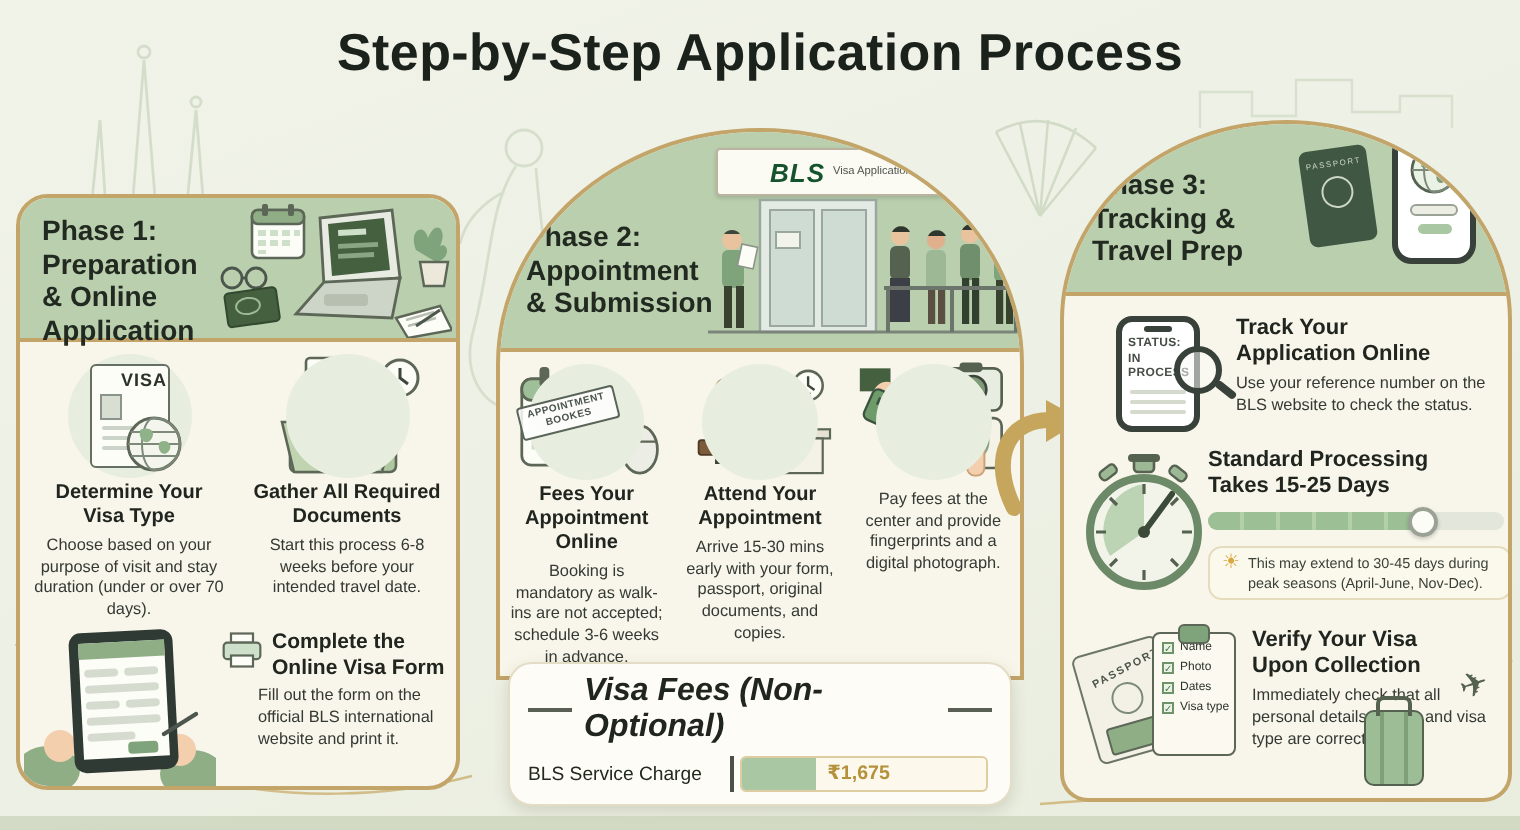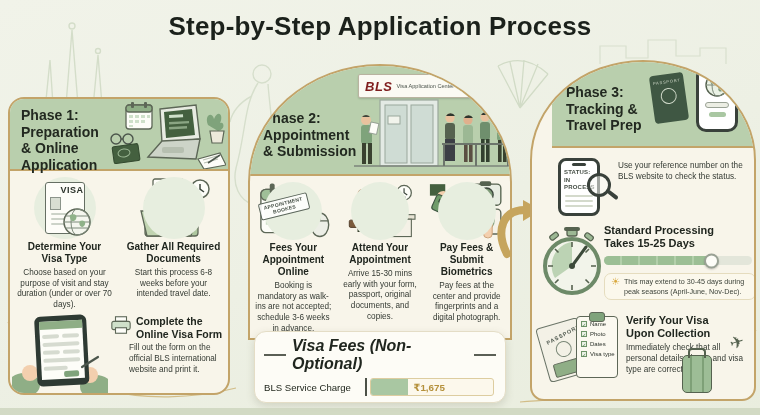--- a/index.html
+++ b/index.html
@@ -56,21 +56,21 @@
   .status-phone .sline { height:2px; background:#d4dacc; margin:3px 4px 0; border-radius:1px; }
   .magnifier { position:absolute; right:-14px; top:12px; width:24px; height:24px; border:3px solid #39413b; border-radius:50%; background:rgba(250,250,245,.55); z-index:2; }
   .magnifier::after { content:""; position:absolute; width:12px; height:3.5px; background:#39413b; border-radius:2px; right:-11px; bottom:-2px; transform:rotate(38deg); }
 
   
   .p2 { left:248px; top:64px; width:264px; height:276px;
         border-radius:132px 132px 0 0 / 118px 118px 0 0; overflow:hidden; }
   .p2-head { position:relative; height:110px; background:#b9cfad; border-bottom:2px solid #c3a469; }
   .p2-head .phase-title { position:absolute; left:13px; top:44px; }
   .bls-sign { position:absolute; left:108px; top:8px; width:128px; height:24px; background:#fbfaf3; border:1px solid #b9b3a0; border-radius:2px; box-shadow:0 1px 2px rgba(0,0,0,.15); display:flex; align-items:center; gap:4px; padding:0 6px; }
-  .bls-brand { font-weight:800; font-size:13px; letter-spacing:.5px; color:#7f1d1d; font-style:italic; }
+  .bls-brand { font-weight:800; font-size:13px; letter-spacing:.5px; color:#14532d; font-style:italic;margin-left:20px; }
   .bls-label { font-size:5.6px; color:#4c544c; }
   .p2-scene { position:absolute; left:104px; top:30px; }
   .p2-cols { position:absolute; left:0; top:114px; width:100%; display:flex; }
   .p2-col { width:33.33%; padding:0 5px; text-align:center; }
   .p2-icon { position:relative; height:62px; display:flex; align-items:center; justify-content:center; }
   .p2-icon::before { content:""; position:absolute; width:58px; height:58px; border-radius:50%; background:#e7eedf; }
   .stamp { position:absolute; left:4px; top:18px; transform:rotate(-14deg); border:1.5px solid #5a655a; color:#4a544a; background:rgba(255,255,255,.85); font-size:5px; font-weight:800; line-height:1.25; padding:1px 4px; letter-spacing:.3px; border-radius:2px; z-index:3; }
 
   
   .fee-card { left:254px; top:331px; width:252px; height:72px; background:#fdfcf6; border:1px solid #e4ddc6; border-radius:12px; box-shadow:0 3px 8px rgba(90,90,60,.18); padding:5px 9px 6px; }
@@ -83,21 +83,21 @@
   .fee-row:first-child { margin-top:1px; }
   .fee-label { width:96px; font-size:9.6px; color:#23291f; }
   .fee-track { position:relative; margin-left:10px; width:124px; height:18px; border:1px solid #ddcda0; background:#fcf8ec; border-radius:3px; overflow:hidden; }
   .fee-fill { position:absolute; left:0; top:0; bottom:0; background:#a9c7a2; }
   .fee-amt { position:absolute; top:50%; transform:translateY(-50%); font-weight:800; font-size:9.8px; color:#b5913c; }
   .fee-row-0 .fee-amt { right:5px; }
   .fee-row-1 .fee-amt { left:30%; margin-left:6px; }
 
   
   .p3 { left:530px; top:60px; width:226px; height:341px;
-        border-radius:113px 113px 14px 14px / 100px 100px 14px 14px; overflow:hidden;padding-left:20px; }
+        border-radius:113px 113px 14px 14px / 100px 100px 14px 14px; overflow:hidden; }
   .p3-head { position:relative; height:86px; background:#b9cfad; border-bottom:2px solid #c3a469; }
   .p3-head .phase-title { position:absolute; left:14px; top:22px; }
   .p3-row { position:absolute; left:0; width:100%; display:flex; padding:0 8px; }
   .p3-row-icon { flex:0 0 78px; display:flex; align-items:center; justify-content:center; position:relative; }
   .p3-row-text { flex:1; }
   .p3-title { font-weight:800; font-size:11px; line-height:1.2; color:#20261f; }
   .p3-desc { font-size:8.2px; line-height:1.3; color:#343a33; margin-top:3px; }
 
   
   .pbar { position:relative; margin-top:6px; width:148px; height:9px; background:#e3e6da; border-radius:5px; }
@@ -422,22 +422,20 @@
             <rect x="48" y="28" width="28" height="26" rx="4" fill="#f5f2e7" stroke="#5d6757" stroke-width="1.4"></rect>
             <ellipse cx="62" cy="40" rx="7" ry="9" fill="none" stroke="#8aa583" stroke-width="1.3"></ellipse>
             <ellipse cx="62" cy="40" rx="3.5" ry="5" fill="none" stroke="#8aa583" stroke-width="1.2"></ellipse>
             <rect x="58" y="38" width="9" height="20" rx="4" fill="#f3cfae" stroke="#caa075" stroke-width="1"></rect>
             <rect x="2" y="2" width="16" height="12" fill="#44603f"></rect>
             <circle cx="16" cy="16" r="7" fill="#f3cfae"></circle>
             <rect x="10" y="12" width="26" height="17" rx="3" transform="rotate(24 10 12)" fill="#6f9b6a" stroke="#3c5340" stroke-width="1.2"></rect>
             <rect x="12" y="17" width="24" height="4" transform="rotate(24 12 17)" fill="#3c5340"></rect>
           </svg>
         </div>
-        <div class="step-title preline">Pay Fees &amp;
-Submit Biometrics</div>
         <div class="step-desc">Pay fees at the center and provide fingerprints and a digital photograph.</div>
       </div>
     </div>
   </section>
 
   <div class="abs fee-card">
     <div class="fee-title-row">
       <span class="fee-title">Visa Fees (Non-Optional)</span>
     </div>
     <div class="fee-grid">
@@ -483,20 +481,22 @@
           <div class="notch"></div>
           <div class="status-text preline">STATUS:
 IN PROCESS</div>
           <div class="sline"></div>
             <div class="sline"></div>
             <div class="sline"></div>
           <div class="magnifier"></div>
         </div>
       </div>
       <div class="p3-row-text">
+        <div class="p3-title preline">Track Your
+Application Online</div>
         <div class="p3-desc">Use your reference number on the BLS website to check the status.</div>
       </div>
     </div>
 
     <div class="p3-row" style="top:162px;">
       <div class="p3-row-icon" style="flex-basis:64px;">
         <svg width="62" height="70" viewBox="0 0 62 70" fill="none">
           <rect x="26" y="2" width="10" height="7" rx="2" fill="#9cb894" stroke="#55624f" stroke-width="1.3"></rect>
           <rect x="23" y="0" width="16" height="4" rx="2" fill="#55624f"></rect>
           <rect x="8" y="10" width="9" height="5" rx="2" transform="rotate(-38 8 10)" fill="#9cb894" stroke="#55624f" stroke-width="1.2"></rect>

